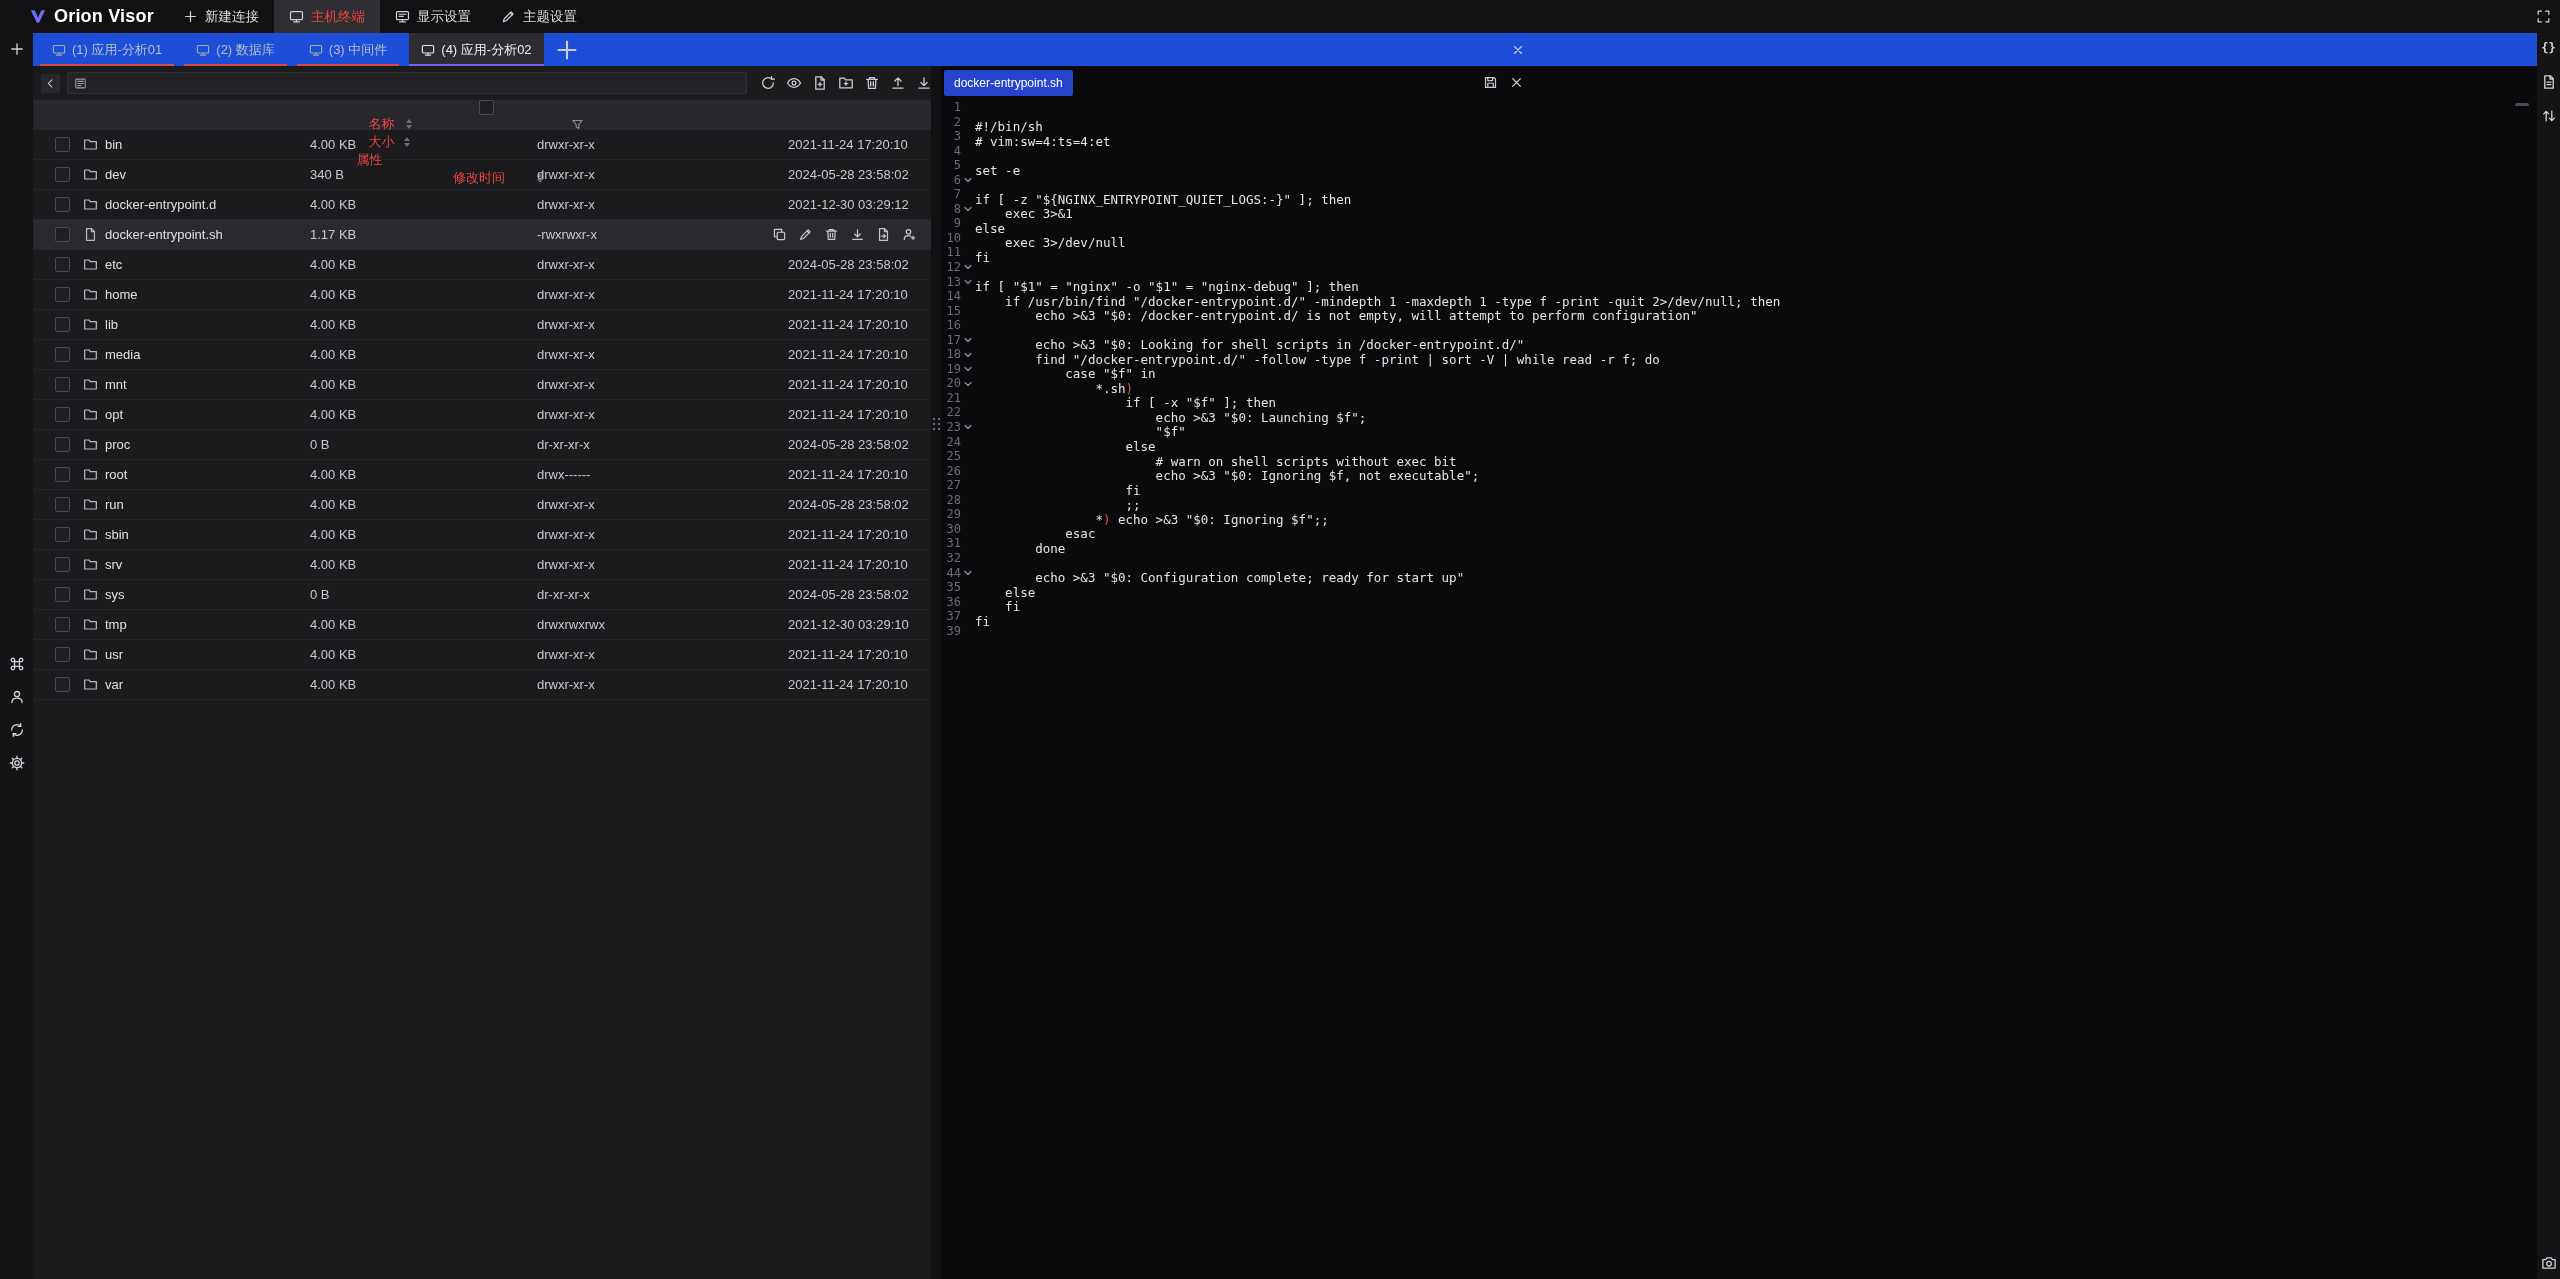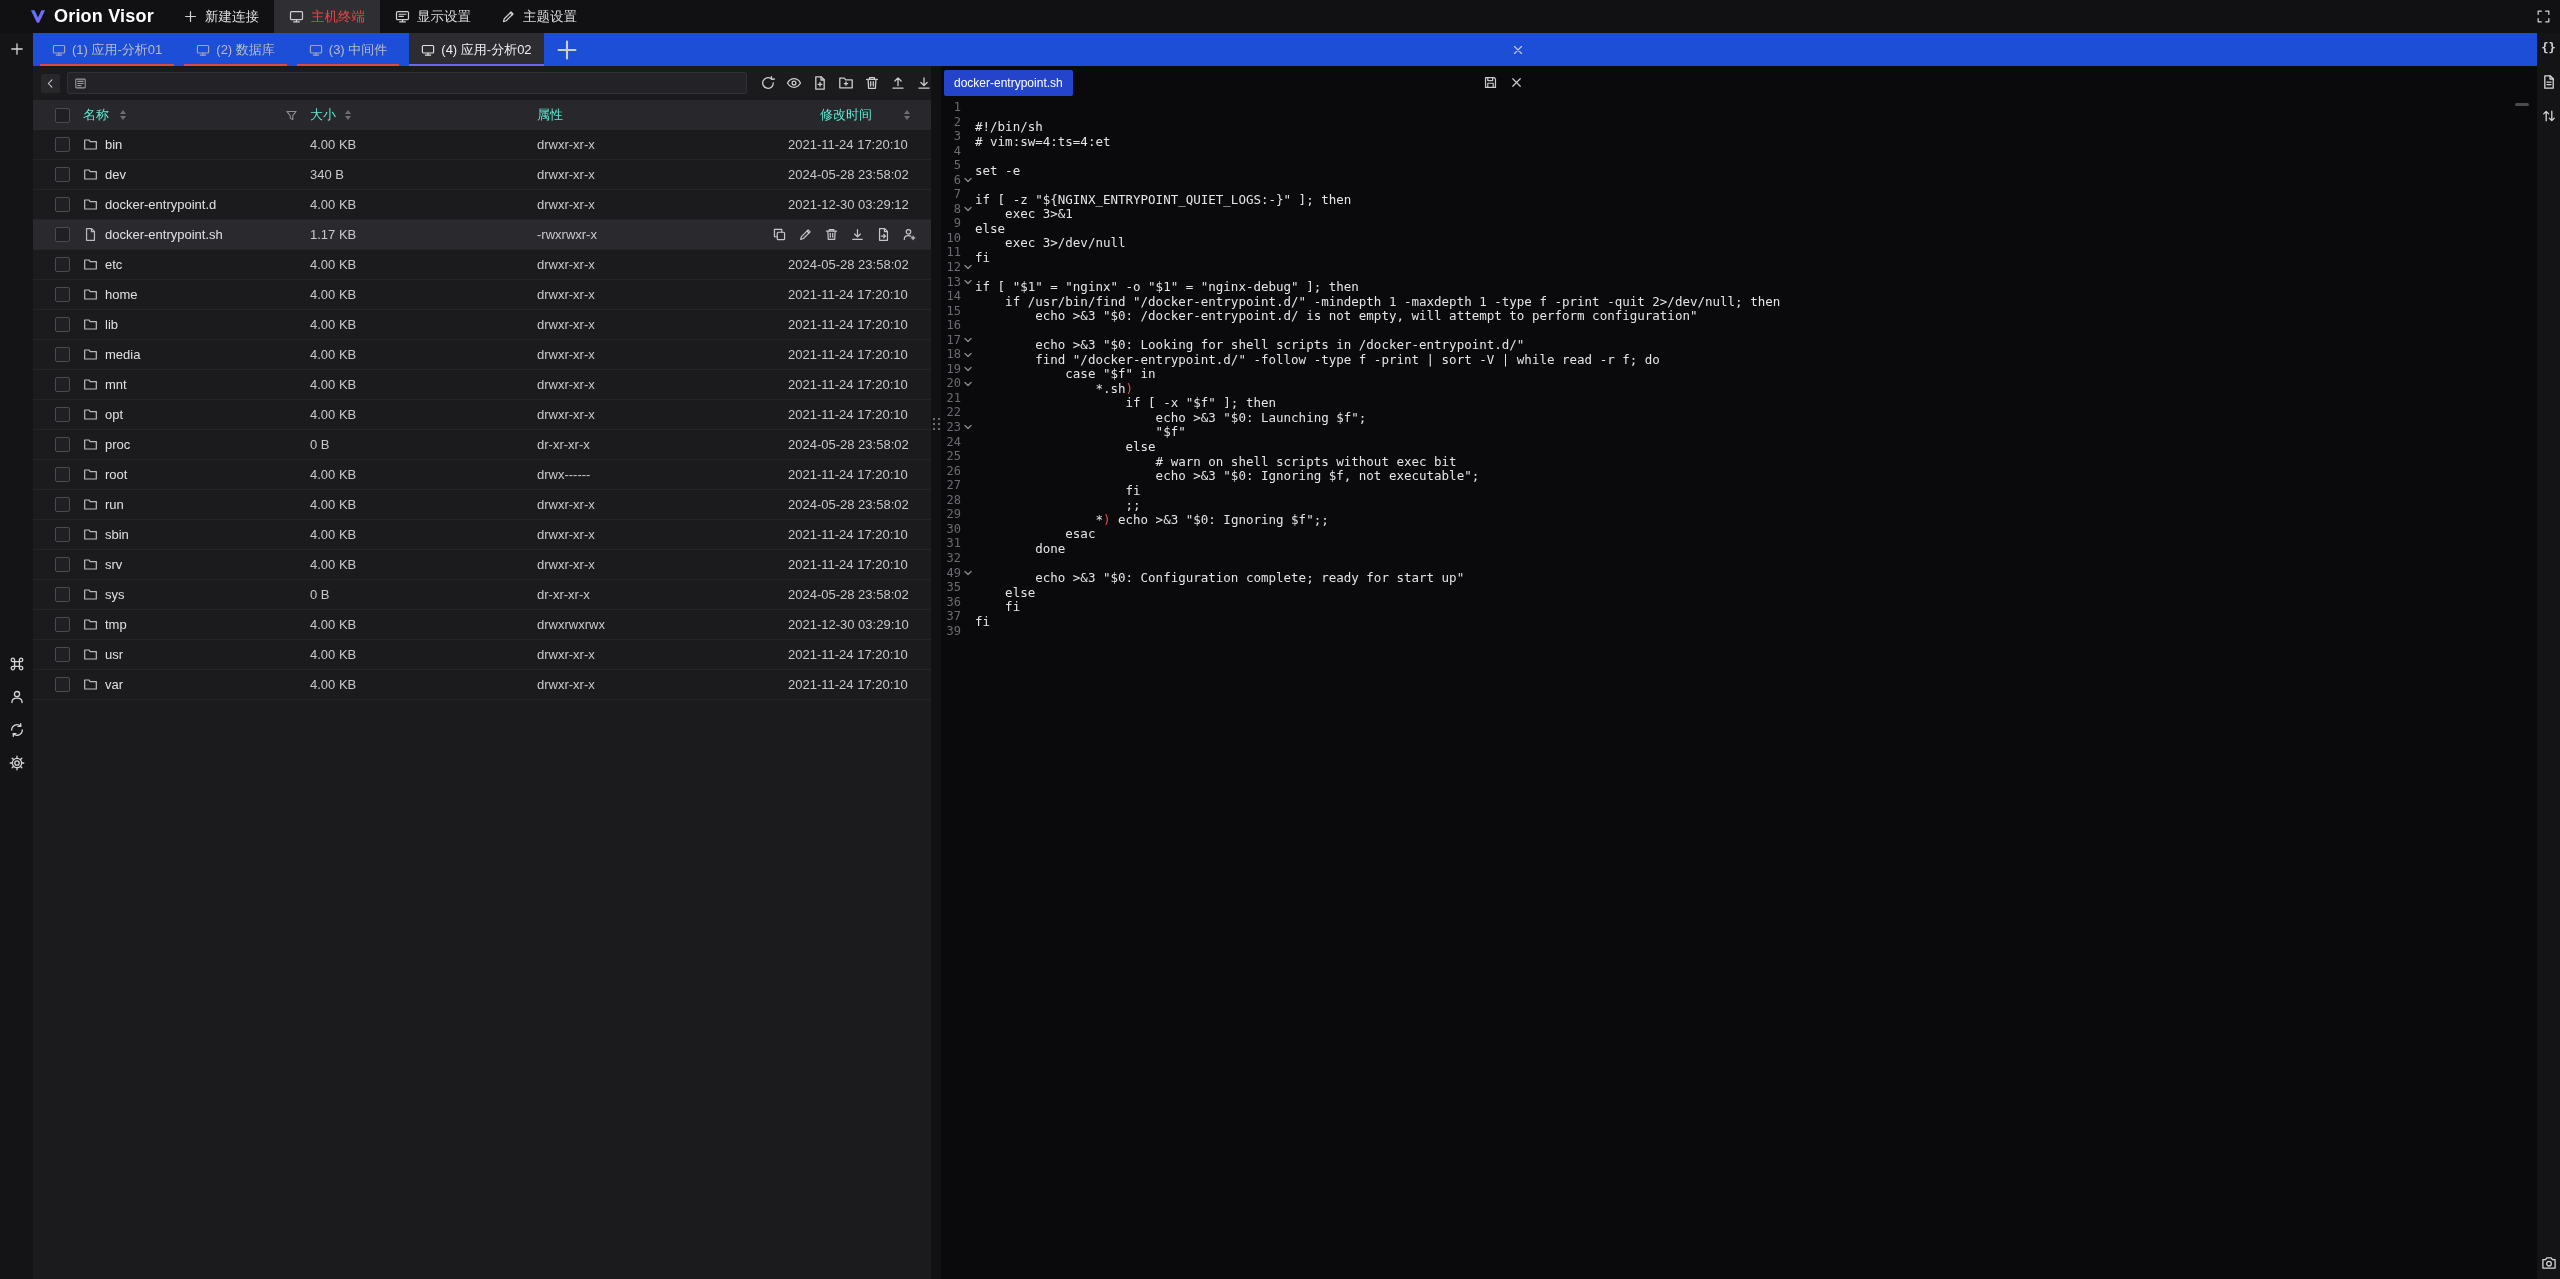--- a/index.html
+++ b/index.html
@@ -51,21 +51,21 @@
             justify-content:center;color:#cfcfd3;cursor:pointer;flex:none;}
   .back-btn .ic{width:13px;height:13px;}
   .path-wrap{flex:0 0 680px;height:22px;background:#232327;border:1px solid #303035;border-radius:2px;
              display:flex;align-items:center;padding:0 6px;gap:6px;box-sizing:border-box;}
   .path-wrap .ic{width:13px;height:13px;color:#9a9aa2;}
   .path-wrap input{flex:1;background:transparent;border:none;color:#dddde0;font-size:12px;outline:none;
                    font-family:"Liberation Sans",sans-serif;}
   .sftp-tools{display:flex;gap:10px;margin-left:6px;}
   .tool-btn{width:16px;height:16px;color:#cdcdd1;cursor:pointer;display:inline-flex;}
 
-  .tbl-head{height:30px;background:#28282c;display:flex;align-items:center;font-size:13px;color:#5eead4;}
+  .tbl-head{height:30px;background:#28282c;display:flex;align-items:center;font-size:13px;color:#ef4444;flex-direction:column;}
   .c-cb{width:50px;padding-left:22px;box-sizing:border-box;display:flex;align-items:center;flex:none;}
   .c-name{width:227px;display:flex;align-items:center;gap:7px;flex:none;box-sizing:border-box;}
   .c-size{width:227px;flex:none;display:flex;align-items:center;gap:5px;box-sizing:border-box;}
   .c-attr{width:251px;flex:none;display:flex;align-items:center;box-sizing:border-box;}
   .c-time{flex:1;display:flex;align-items:center;gap:5px;box-sizing:border-box;}
   .tbl-head .c-time{padding-left:32px;gap:28px;}
   .cb{width:13px;height:13px;border:1px solid #4a4a52;border-radius:2px;background:#202024;cursor:pointer;flex:none;}
   .carets{display:inline-flex;flex-direction:column;gap:2px;margin-left:4px;cursor:pointer;}
   .carets i{width:0;height:0;border-left:3.5px solid transparent;border-right:3.5px solid transparent;display:block;}
   .carets .up{border-bottom:4px solid #6e6e78;}
@@ -1079,21 +1079,21 @@
           <span class="ln">31</span>
           <span class="fold"></span>
           <span class="ct"></span>
         </div>
         <div class="cl">
           <span class="ln">32</span>
           <span class="fold"></span>
           <span class="ct">        echo &gt;&amp;3 "$0: Configuration complete; ready for start up"</span>
         </div>
         <div class="cl">
-          <span class="ln">49</span>
+          <span class="ln">44</span>
           <span class="fold">
             <svg viewBox="0 0 10 10" width="10" height="10" fill="none" stroke="#85858d" stroke-width="1.4" stroke-linecap="round" stroke-linejoin="round">
               <path d="M2 3.4l3 3 3-3"></path>
             </svg>
           </span>
           <span class="ct">    else</span>
         </div>
         <div class="cl">
           <span class="ln">35</span>
           <span class="fold"></span>

